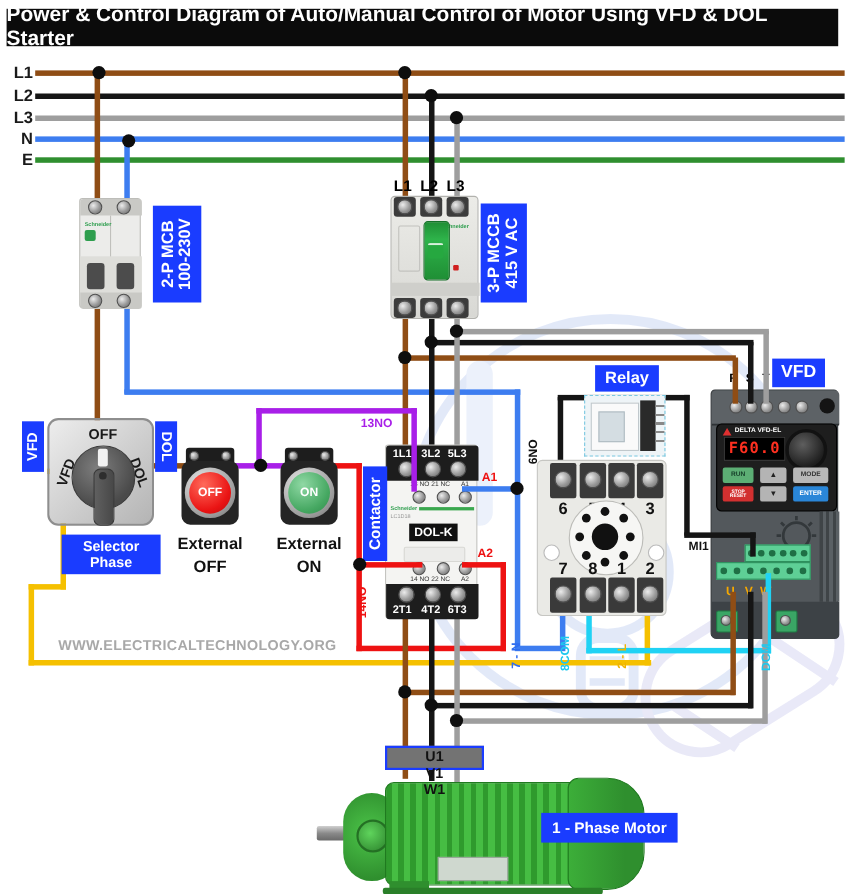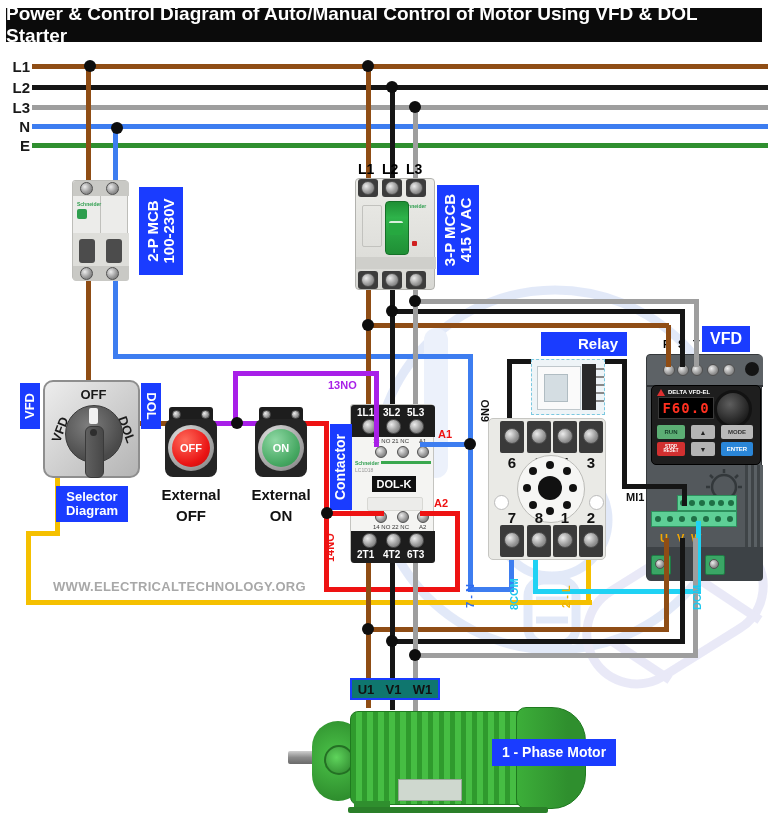--- a/index.html
+++ b/index.html
@@ -164,23 +164,23 @@
   <div class="abs" style="left:40px;top:44px;width:17px;height:50px;background:linear-gradient(90deg,#606060,#484848);border-radius:6px;border:1px solid #3a3a3a;"></div>
   <div class="abs" style="left:44px;top:26px;width:9px;height:16px;background:#f2f2f2;border-radius:2px;"></div>
   <div class="abs" style="left:45px;top:47px;width:7px;height:7px;background:#2e2e2e;border-radius:50%;"></div>
 </div>
 <div class="lblbox rotccw" style="left:7px;top:396px;width:46px;height:20px;font-size:13px;">
   <span>VFD</span>
 </div>
 <div class="lblbox rotcw" style="left:128px;top:396px;width:46px;height:20px;font-size:13px;">
   <span>DOL</span>
 </div>
-<div class="lblbox" style="left:56px;top:486px;width:72px;height:36px;font-size:13px;">
+<div class="lblbox" style="left:56px;top:486px;width:90px;height:36px;font-size:13px;">
   <span>Selector</span>
-  <span>Diagram</span>
+  <span>Phase</span>
 </div>
 
 <div class="comp" style="left:165px;top:407px;width:52px;height:74px;">
   <div class="abs" style="left:4px;top:0;width:44px;height:20px;background:#1d1d1d;border-radius:3px;"></div>
   <div class="screw" style="left:7px;top:3px;width:9px;height:9px;"></div>
   <div class="screw" style="left:36px;top:3px;width:9px;height:9px;"></div>
   <div class="abs" style="left:0;top:12px;width:52px;height:58px;background:#242424;border-radius:8px;"></div>
   <div class="abs" style="left:3px;top:18px;width:46px;height:46px;border-radius:50%;background:radial-gradient(circle at 35% 30%,#e6e6e6,#9a9a9a 70%,#6c6c6c);"></div>
   <div class="abs" style="left:7px;top:22px;width:38px;height:38px;border-radius:50%;background:radial-gradient(circle at 35% 30%,#ff6a5a,#ea1414 65%,#b80c0c);
               display:flex;align-items:center;justify-content:center;">
@@ -283,21 +283,21 @@
   <span class="pinnum" style="left:89px;top:90px;">2</span>
   <div class="abs" style="left:11px;top:106px;width:24px;height:32px;background:#3a3a3a;border-radius:2px;"></div>
   <div class="abs" style="left:38px;top:106px;width:24px;height:32px;background:#3a3a3a;border-radius:2px;"></div>
   <div class="abs" style="left:64px;top:106px;width:24px;height:32px;background:#3a3a3a;border-radius:2px;"></div>
   <div class="abs" style="left:90px;top:106px;width:24px;height:32px;background:#3a3a3a;border-radius:2px;"></div>
   <div class="screw" style="left:15px;top:113px;width:16px;height:16px;"></div>
   <div class="screw" style="left:42px;top:113px;width:16px;height:16px;"></div>
   <div class="screw" style="left:68px;top:113px;width:16px;height:16px;"></div>
   <div class="screw" style="left:94px;top:113px;width:16px;height:16px;"></div>
 </div>
-<div class="lblbox" style="left:541px;top:332px;width:58px;height:24px;font-size:15px;padding-left:28px;">
+<div class="lblbox" style="left:541px;top:332px;width:58px;height:24px;font-size:15px;">
   <span>Relay</span>
 </div>
 
 <div class="comp" style="left:646px;top:354px;width:116px;height:226px;background:#53585c;border-radius:4px;border:1px solid #34383b;">
   <div class="abs" style="left:0;top:0;width:116px;height:30px;background:#5d6266;border-bottom:2px solid #2e3235;border-radius:4px 4px 0 0;"></div>
   <div class="screw" style="left:16px;top:9px;width:12px;height:12px;"></div>
   <div class="screw" style="left:30px;top:9px;width:12px;height:12px;"></div>
   <div class="screw" style="left:44px;top:9px;width:12px;height:12px;"></div>
   <div class="screw" style="left:60px;top:9px;width:12px;height:12px;"></div>
   <div class="screw" style="left:76px;top:9px;width:12px;height:12px;"></div>
@@ -408,22 +408,22 @@
 <span class="vlabel" style="left:336px;top:550px;color:#ee1212;">14NO</span>
 <span class="wlabel" style="left:438px;top:428px;color:#ee1212;">A1</span>
 <span class="wlabel" style="left:434px;top:497px;color:#ee1212;">A2</span>
 <span class="vlabel" style="left:491px;top:410px;color:#111;">6NO</span>
 <span class="wlabel" style="left:626px;top:491px;color:#111;">MI1</span>
 <span class="vlabel" style="left:476px;top:596px;color:#2f6df0;">7 - N</span>
 <span class="vlabel" style="left:520px;top:598px;color:#1ec8ee;">8COM</span>
 <span class="vlabel" style="left:572px;top:596px;color:#f0b400;">2 - L</span>
 <span class="vlabel" style="left:703px;top:598px;color:#1ec8ee;">DCM</span>
 
-<div class="comp" style="left:350px;top:678px;width:90px;height:22px;background:#0f766e;border:2px solid #1a3cff;
-            display:flex;align-items:center;justify-content:space-around;z-index:5;">
+<div class="comp" style="left:350px;top:678px;width:90px;height:22px;background:#737373;border:2px solid #1a3cff;
+            display:flex;align-items:center;justify-content:space-around;z-index:5;flex-direction:column;">
   <span style="font-weight:700;font-size:13px;color:#111;">U1</span>
   <span style="font-weight:700;font-size:13px;color:#111;">V1</span>
   <span style="font-weight:700;font-size:13px;color:#111;">W1</span>
 </div>
 <div class="comp" style="left:288px;top:703px;width:300px;height:108px;">
   <div class="abs" style="left:0;top:48px;width:32px;height:13px;background:linear-gradient(#cfcfcf,#8a8a8a 50%,#6a6a6a);border-radius:2px;"></div>
   <div class="abs" style="left:24px;top:18px;width:52px;height:80px;background:radial-gradient(circle at 45% 45%,#4cc449,#2f8f2e 80%);border-radius:26px;"></div>
   <div class="abs" style="left:36px;top:42px;width:26px;height:26px;background:radial-gradient(circle at 40% 40%,#5fd45c,#2a802a);border-radius:50%;border:2px solid #247024;"></div>
   <div class="abs" style="left:62px;top:8px;width:175px;height:92px;border-radius:8px;
               background:repeating-linear-gradient(90deg,#2f9a2d 0 5px,#46bd43 5px 11px);border:1px solid #1f7a1f;"></div>

